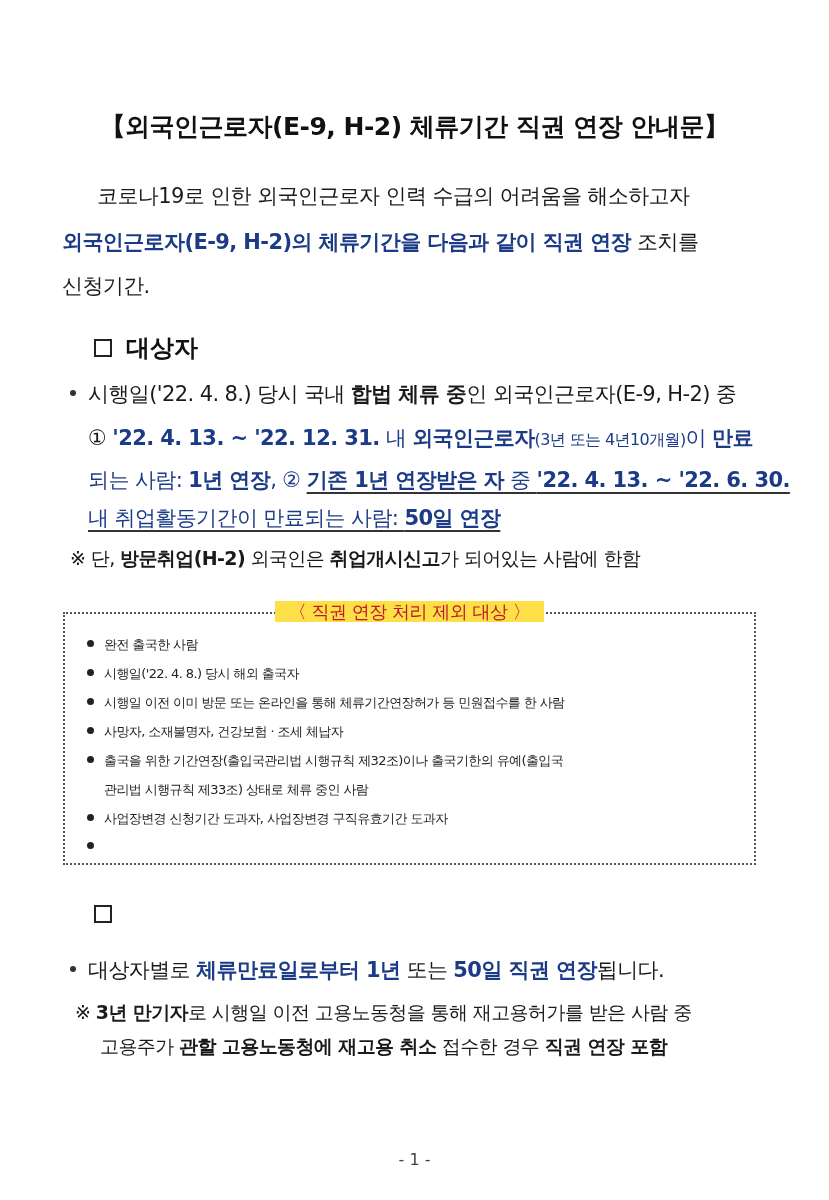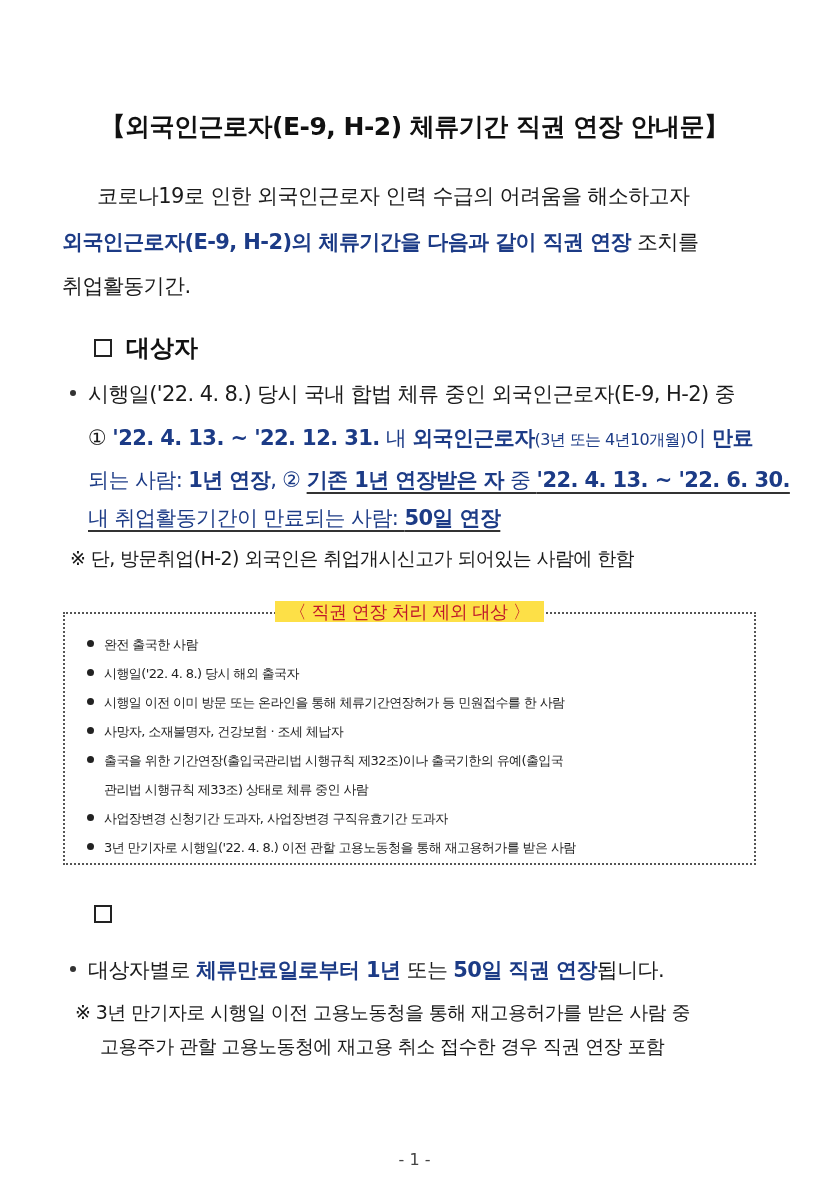--- a/index.html
+++ b/index.html
@@ -8,21 +8,21 @@
     font-family: "DejaVu Sans", "Liberation Sans", sans-serif;
     color: #1a1a1a;
   }
   .page { position: absolute; left: 0; top: 0; width: 829px; height: 1200px; border-radius: 14px; }
   .title {
     position: absolute; left: 0; width: 829px; top: 110px; text-align: center;
     font-weight: bold; font-size: 25px; letter-spacing: -0.5px; color: #111;
   }
   .line { position: absolute; white-space: nowrap; font-size: 21px; letter-spacing: -0.6px; }
   .blue { color: #1c3b86; font-weight: bold; }
-  .bold { font-weight: normal; }
+  .bold { font-weight: bold; }
   .small { font-size: 16px; }
   .ul { text-decoration: underline; text-decoration-color: #333; text-underline-offset: 5px; }
   .section-head {
     position: absolute; left: 62px; font-size: 24px; font-weight: bold; display: flex; align-items: center; gap: 14px; color: #111; margin-left: 32px;
   }
   .square { width: 18px; height: 18px; border: 2px solid #222; box-sizing: border-box; display: inline-block; }
   .dot { display: inline-block; width: 6px; height: 6px; border-radius: 50%; background: #333; margin-right: 12px; vertical-align: middle; position: relative; top: -2px; }
   .box {
     position: absolute; left: 63px; top: 612px; width: 693px; height: 253px;
     border: 2px dotted #555; box-sizing: border-box;
@@ -41,21 +41,21 @@
 <body>
 
 <div class="page">
 
   <div class="title">【외국인근로자(E-9, H-2) 체류기간 직권 연장 안내문】</div>
 
   <div class="line" style="left:97px; top:182px;">코로나19로 인한 외국인근로자 인력 수급의 어려움을 해소하고자</div>
   <div class="line" style="left:62px; top:228px;">
     <span class="blue">외국인근로자(E-9, H-2)의 체류기간을 다음과 같이 직권 연장</span><span> 조치를</span>
   </div>
-  <div class="line" style="left:62px; top:272px;">취업활동기간.</div>
+  <div class="line" style="left:62px; top:272px;">신청기간.</div>
 
   <div class="section-head" style="top:332px;">
     <span class="square"></span>
     <span>대상자</span>
   </div>
 
   <div class="line" style="left:70px; top:380px;">
     <span class="dot"></span><span>시행일('22. 4. 8.) 당시 국내 </span><span class="bold">합법 체류 중</span><span>인 외국인근로자(E-9, H-2) 중</span>
   </div>
   <div class="line" style="left:88px; top:424px;">
@@ -74,21 +74,21 @@
 
   <div class="box">
     <div class="box-title"><span>〈 직권 연장 처리 제외 대상 〉</span></div>
     <div class="box-item" style="top:22px;"><span class="bdot"></span><span>완전 출국한 사람</span></div>
     <div class="box-item" style="top:51px;"><span class="bdot"></span><span>시행일('22. 4. 8.) 당시 해외 출국자</span></div>
     <div class="box-item" style="top:109px;"><span class="bdot"></span><span>사망자, 소재불명자, 건강보험 · 조세 체납자</span></div>
     <div class="box-item" style="top:80px;"><span class="bdot"></span><span>시행일 이전 이미 방문 또는 온라인을 통해 체류기간연장허가 등 민원접수를 한 사람</span></div>
     <div class="box-item" style="top:138px;"><span class="bdot"></span><span>출국을 위한 기간연장(출입국관리법 시행규칙 제32조)이나 출국기한의 유예(출입국</span></div>
     <div class="box-item" style="top:167px; left:39px;"><span>관리법 시행규칙 제33조) 상태로 체류 중인 사람</span></div>
     <div class="box-item" style="top:196px;"><span class="bdot"></span><span>사업장변경 신청기간 도과자, 사업장변경 구직유효기간 도과자</span></div>
-    <div class="box-item" style="top:225px;"><span class="bdot"></span><span>3년 만기자로 시행일('22. 4. 8.) 이전 관할 고용노동청을 통해 재고용허가를 받은 사람</span></div>
+    <div class="box-item" style="top:225px;"><span class="bdot"></span></div>
   </div>
 
   <div class="section-head" style="top:905px;">
     <span class="square"></span>
   </div>
 
   <div class="line" style="left:70px; top:956px;">
     <span class="dot"></span><span>대상자별로 </span><span class="blue">체류만료일로부터 1년</span><span> 또는 </span><span class="blue">50일 직권 연장</span><span>됩니다.</span>
   </div>
 

